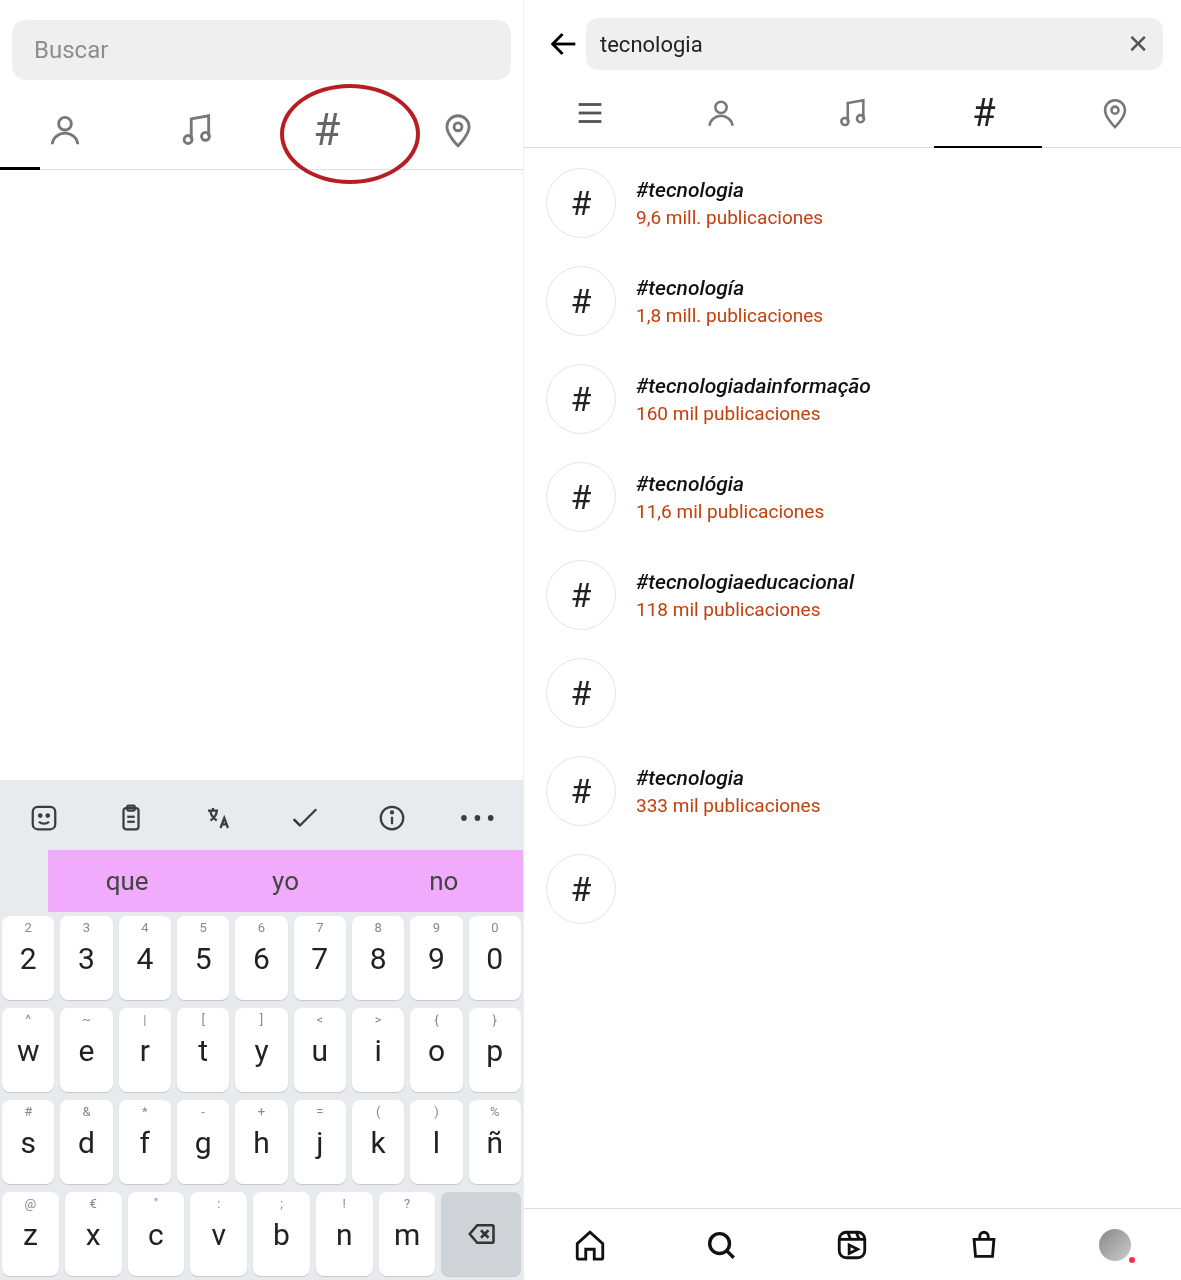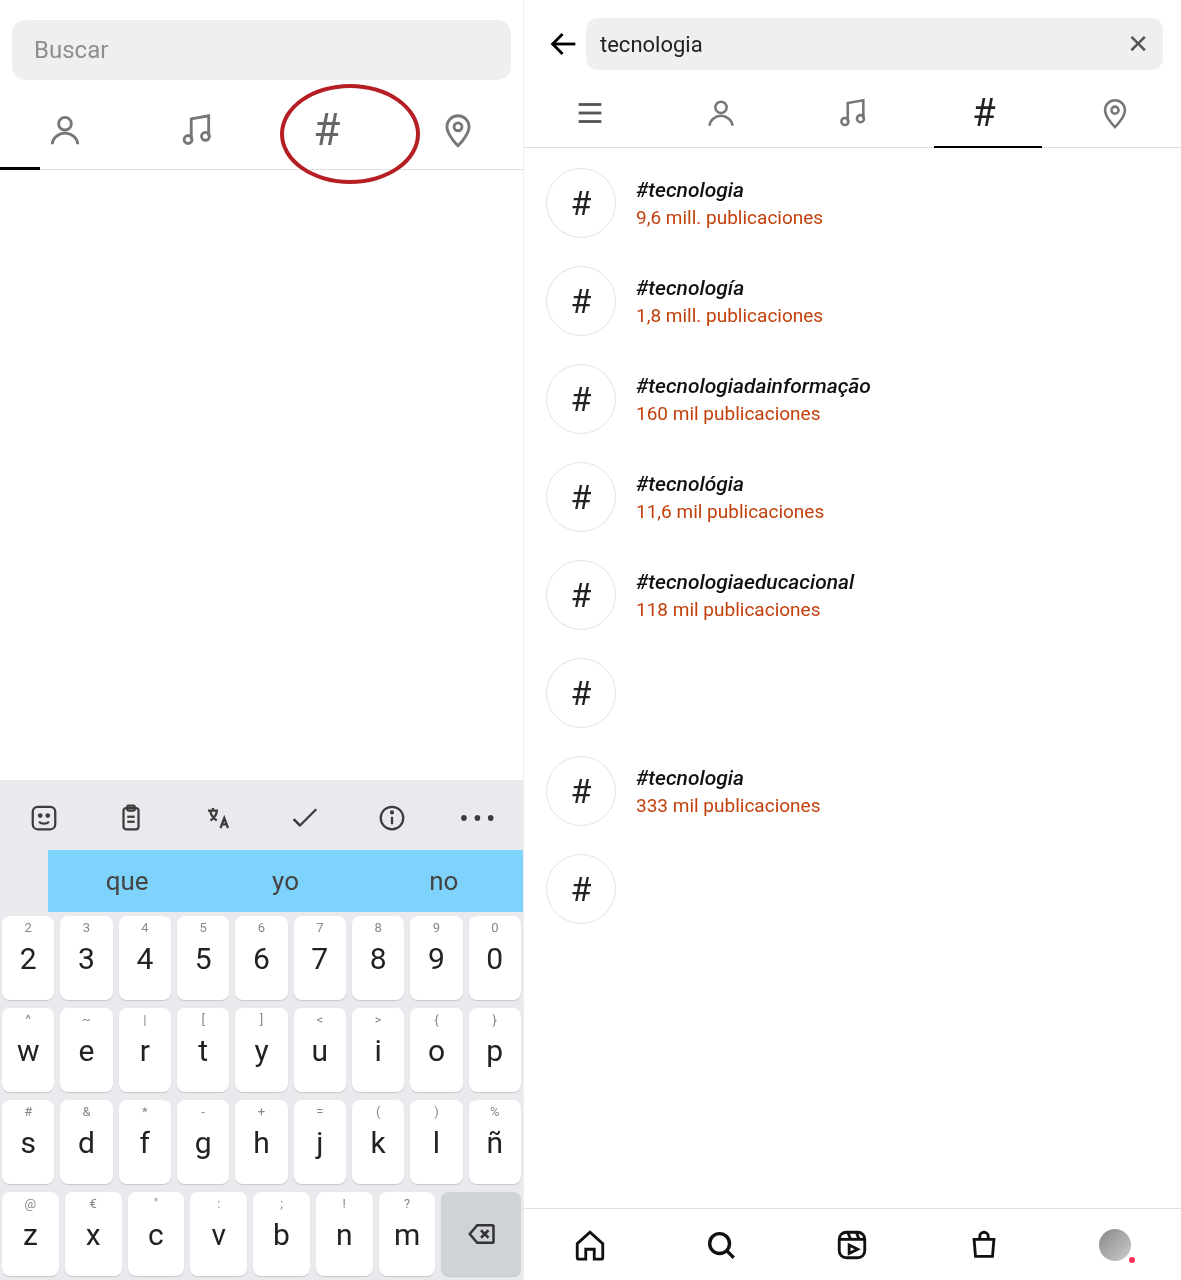--- a/index.html
+++ b/index.html
@@ -58,21 +58,21 @@
     padding-top: 6px;
   }
   .kb-toolbar {
     display: flex;
     justify-content: space-around;
     align-items: center;
     height: 64px;
   }
   .kb-toolbar .kb-ico { width: 30px; height: 30px; color: #3c3c3c; display:flex; align-items:center; justify-content:center;}
   .kb-suggest {
-    display: flex; height: 62px; align-items: center; background: #7dd3fc; margin-left: 48px;
+    display: flex; height: 62px; align-items: center; background: #f0abfc; margin-left: 48px;
   }
   .kb-suggest div { flex: 1; text-align: center; font-size: 26px; color: #444; }
   .kb-row { display: flex; padding: 4px 2px; gap: 6px; }
   .key {
     flex: 1;
     background: #fff;
     border-radius: 8px;
     height: 84px;
     display: flex;
     flex-direction: column;

